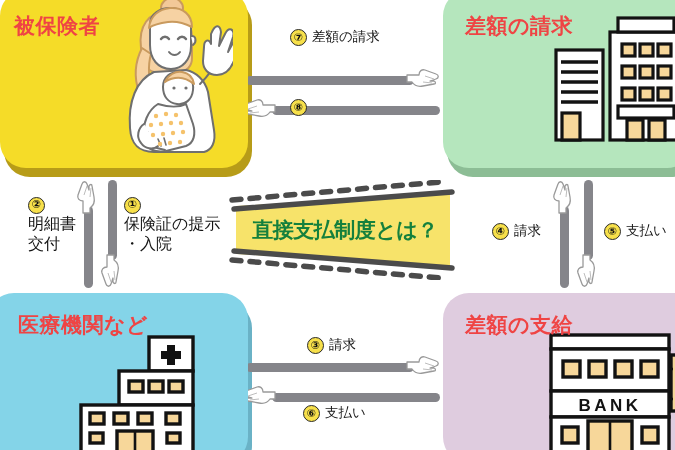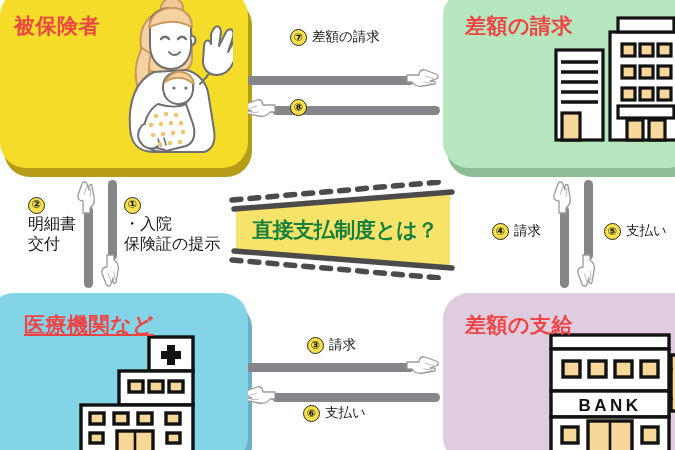--- a/index.html
+++ b/index.html
@@ -43,21 +43,21 @@
   #card-insured .title{left:14px;top:22px;}
 
   #card-kenpo{left:443px;top:-10px;width:250px;height:178px;}
   #card-kenpo .face{background:#b5e6bd;}
   #card-kenpo .shade{background:#8cbd95;}
   #card-kenpo .title{left:22px;top:22px;}
 
   #card-medical{left:-12px;top:293px;width:260px;height:170px;}
   #card-medical .face{background:#84d4e8;}
   #card-medical .shade{background:#6ab2c6;}
-  #card-medical .title{left:36px;top:18px;text-decoration:underline;}
+  #card-medical .title{left:30px;top:18px;}
 
   #card-payer{left:443px;top:293px;width:262px;height:170px;}
   #card-payer .face{background:#dfccdf;}
   #card-payer .shade{background:#bba9bb;}
   #card-payer .title{left:22px;top:18px;}
 
   
   .arrow{position:absolute;}
   .bar-h{
     position:absolute;height:9px;border-radius:5px;background:#85858a;
@@ -294,22 +294,22 @@
     <div class="bar-v" style="left:8px;top:0;height:80px;"></div>
     <div class="hand v" style="left:0px;top:74px;">
       <svg viewBox="0 0 24 34" width="24" height="34">
         <path d="M7 1 v12 c-4 0 -6 3 -5 6 l4 11 c1 3 4 3 5 0 l2 -6 0 4 c1 2 3 2 3 0 l2 -11 c1 -5 -1 -9 -4 -11 v-5 z" fill="#ffffff" stroke="#9a9a9a" stroke-width="1.3" stroke-linejoin="round"></path>
         <path d="M8 19 l3 9 M14 17 l1 9" fill="none" stroke="#bdbdbd" stroke-width="1"></path>
       </svg>
     </div>
   </div>
   <div class="step-label stack" style="left:124px;top:195px;">
     <span class="badge">①</span>
+    <div class="lbl-sm">保険証の提示</div>
     <div class="lbl-sm">・入院</div>
-    <div class="lbl-sm">保険証の提示</div>
   </div>
 
   <div class="arrow" style="left:72px;top:180px;width:28px;height:110px;">
     <div class="bar-v" style="left:12px;top:26px;height:82px;"></div>
     <div class="hand v" style="left:4px;top:0px;">
       <svg viewBox="0 0 24 34" width="24" height="34">
         <path d="M7 33 v-12 c-4 0 -6 -3 -5 -6 l4 -11 c1 -3 4 -3 5 0 l2 6 0 -4 c1 -2 3 -2 3 0 l2 11 c1 5 -1 9 -4 11 v5 z" fill="#ffffff" stroke="#9a9a9a" stroke-width="1.3" stroke-linejoin="round"></path>
         <path d="M8 15 l3 -9 M14 17 l1 -9" fill="none" stroke="#bdbdbd" stroke-width="1"></path>
       </svg>
     </div>

